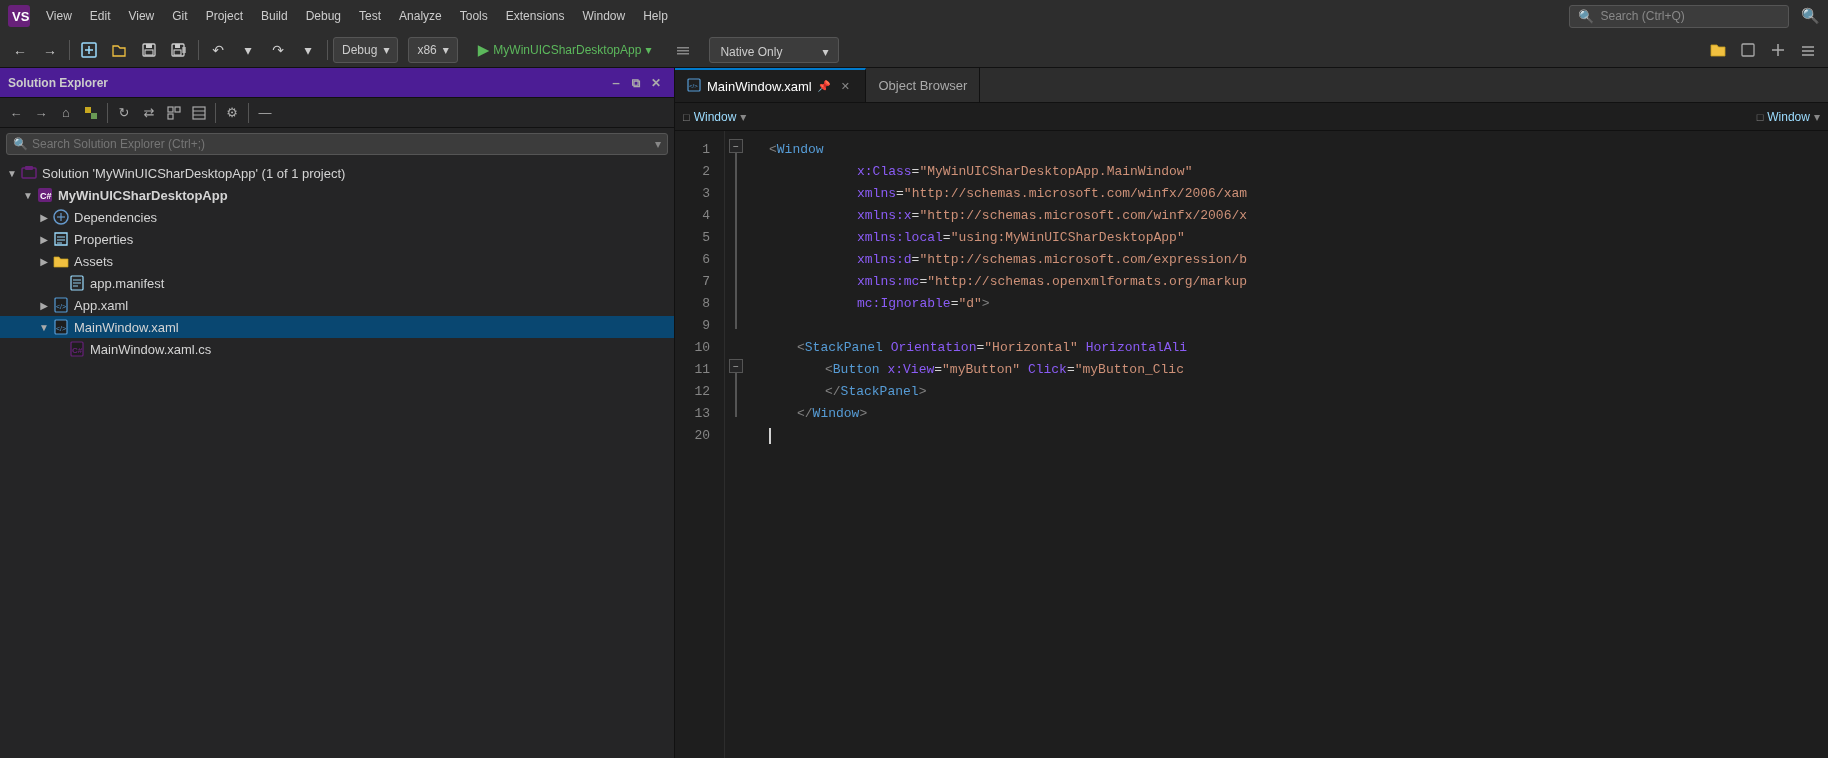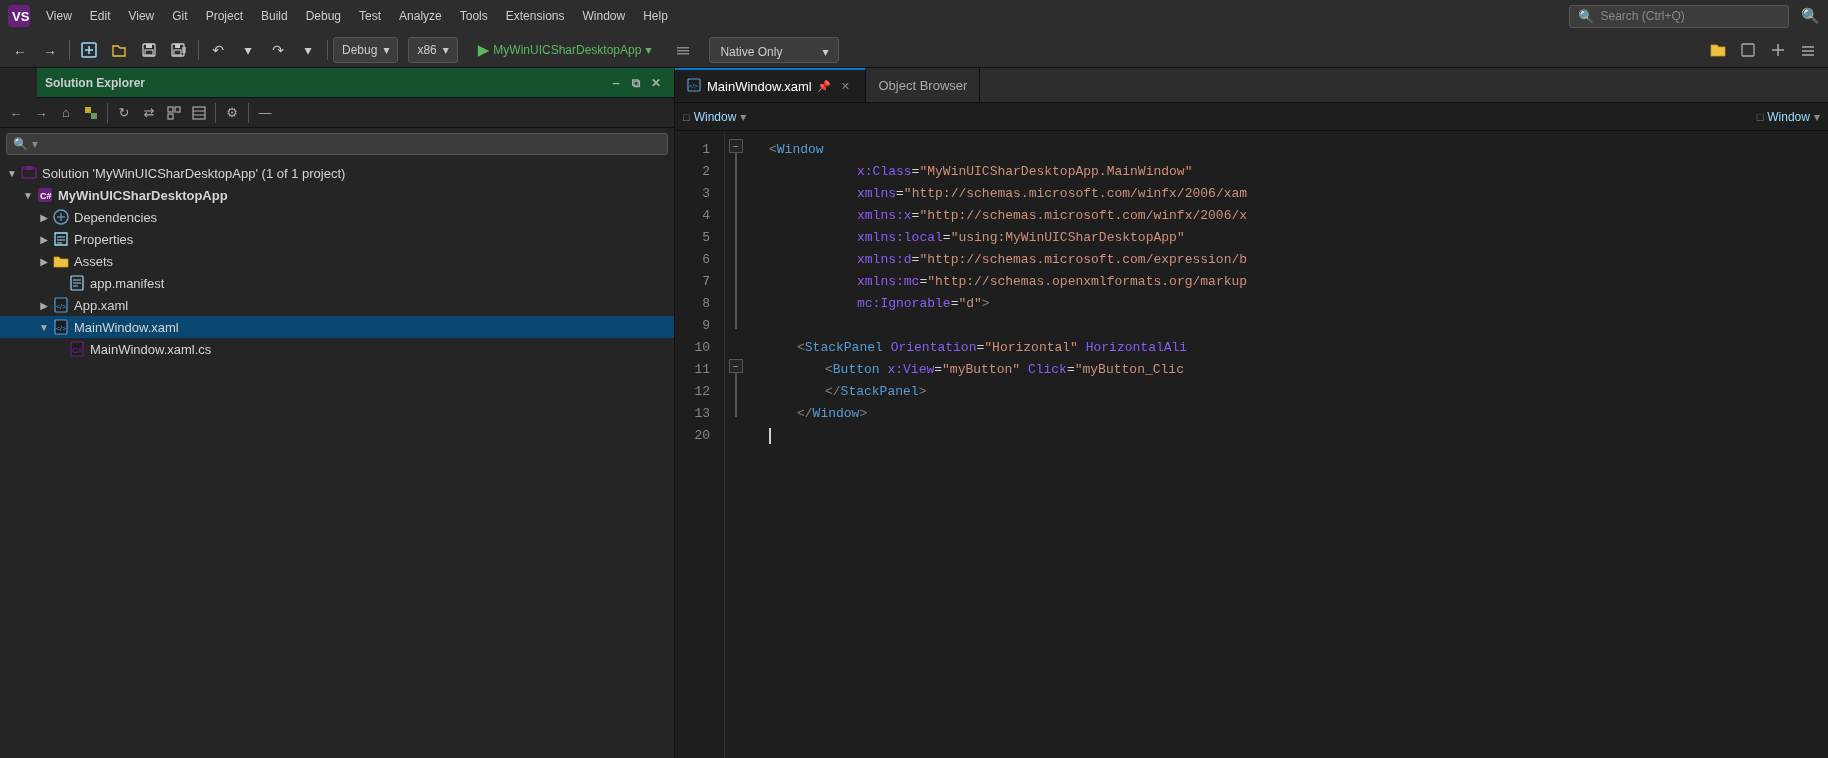--- a/index.html
+++ b/index.html
@@ -123,28 +123,27 @@
     .solution-explorer {
       width: 675px;
       background: #252526;
       display: flex;
       flex-direction: column;
       border-right: 1px solid #111;
     }
     .panel-header {
       display: flex;
       align-items: center;
-      background: #14532d;
+      background: #4c1d95;
       height: 30px;
       padding: 0 8px;
       font-size: 12px;
       font-weight: 600;
       color: #ccc;
       border-bottom: 1px solid #111;
-      margin-left: 37px;
     }
     .panel-header-spacer { flex: 1; }
     .panel-header-btn {
       width: 20px;
       height: 20px;
       display: flex;
       align-items: center;
       justify-content: center;
       cursor: pointer;
       color: #aaa;
@@ -509,20 +508,21 @@
           </svg>
       </div>
       <div class="toolbar-separator"></div>
       <div class="sol-btn">⚙</div>
       <div class="toolbar-separator"></div>
       <div class="sol-btn">―</div>
     </div>
 
     <div class="search-sol">
       <span style="color:#888;">🔍</span>
+      <input type="text" placeholder="Search Solution Explorer (Ctrl+;)" style="">
       <span style="color:#888;cursor:pointer;">▾</span>
     </div>
 
     <div class="tree">
 
       <div class="tree-item">
         <span class="tree-indent" style="width:0px"></span>
         <span class="tree-arrow">▼</span>
         <span class="tree-icon">
           <svg width="16" height="16" viewBox="0 0 16 16">

